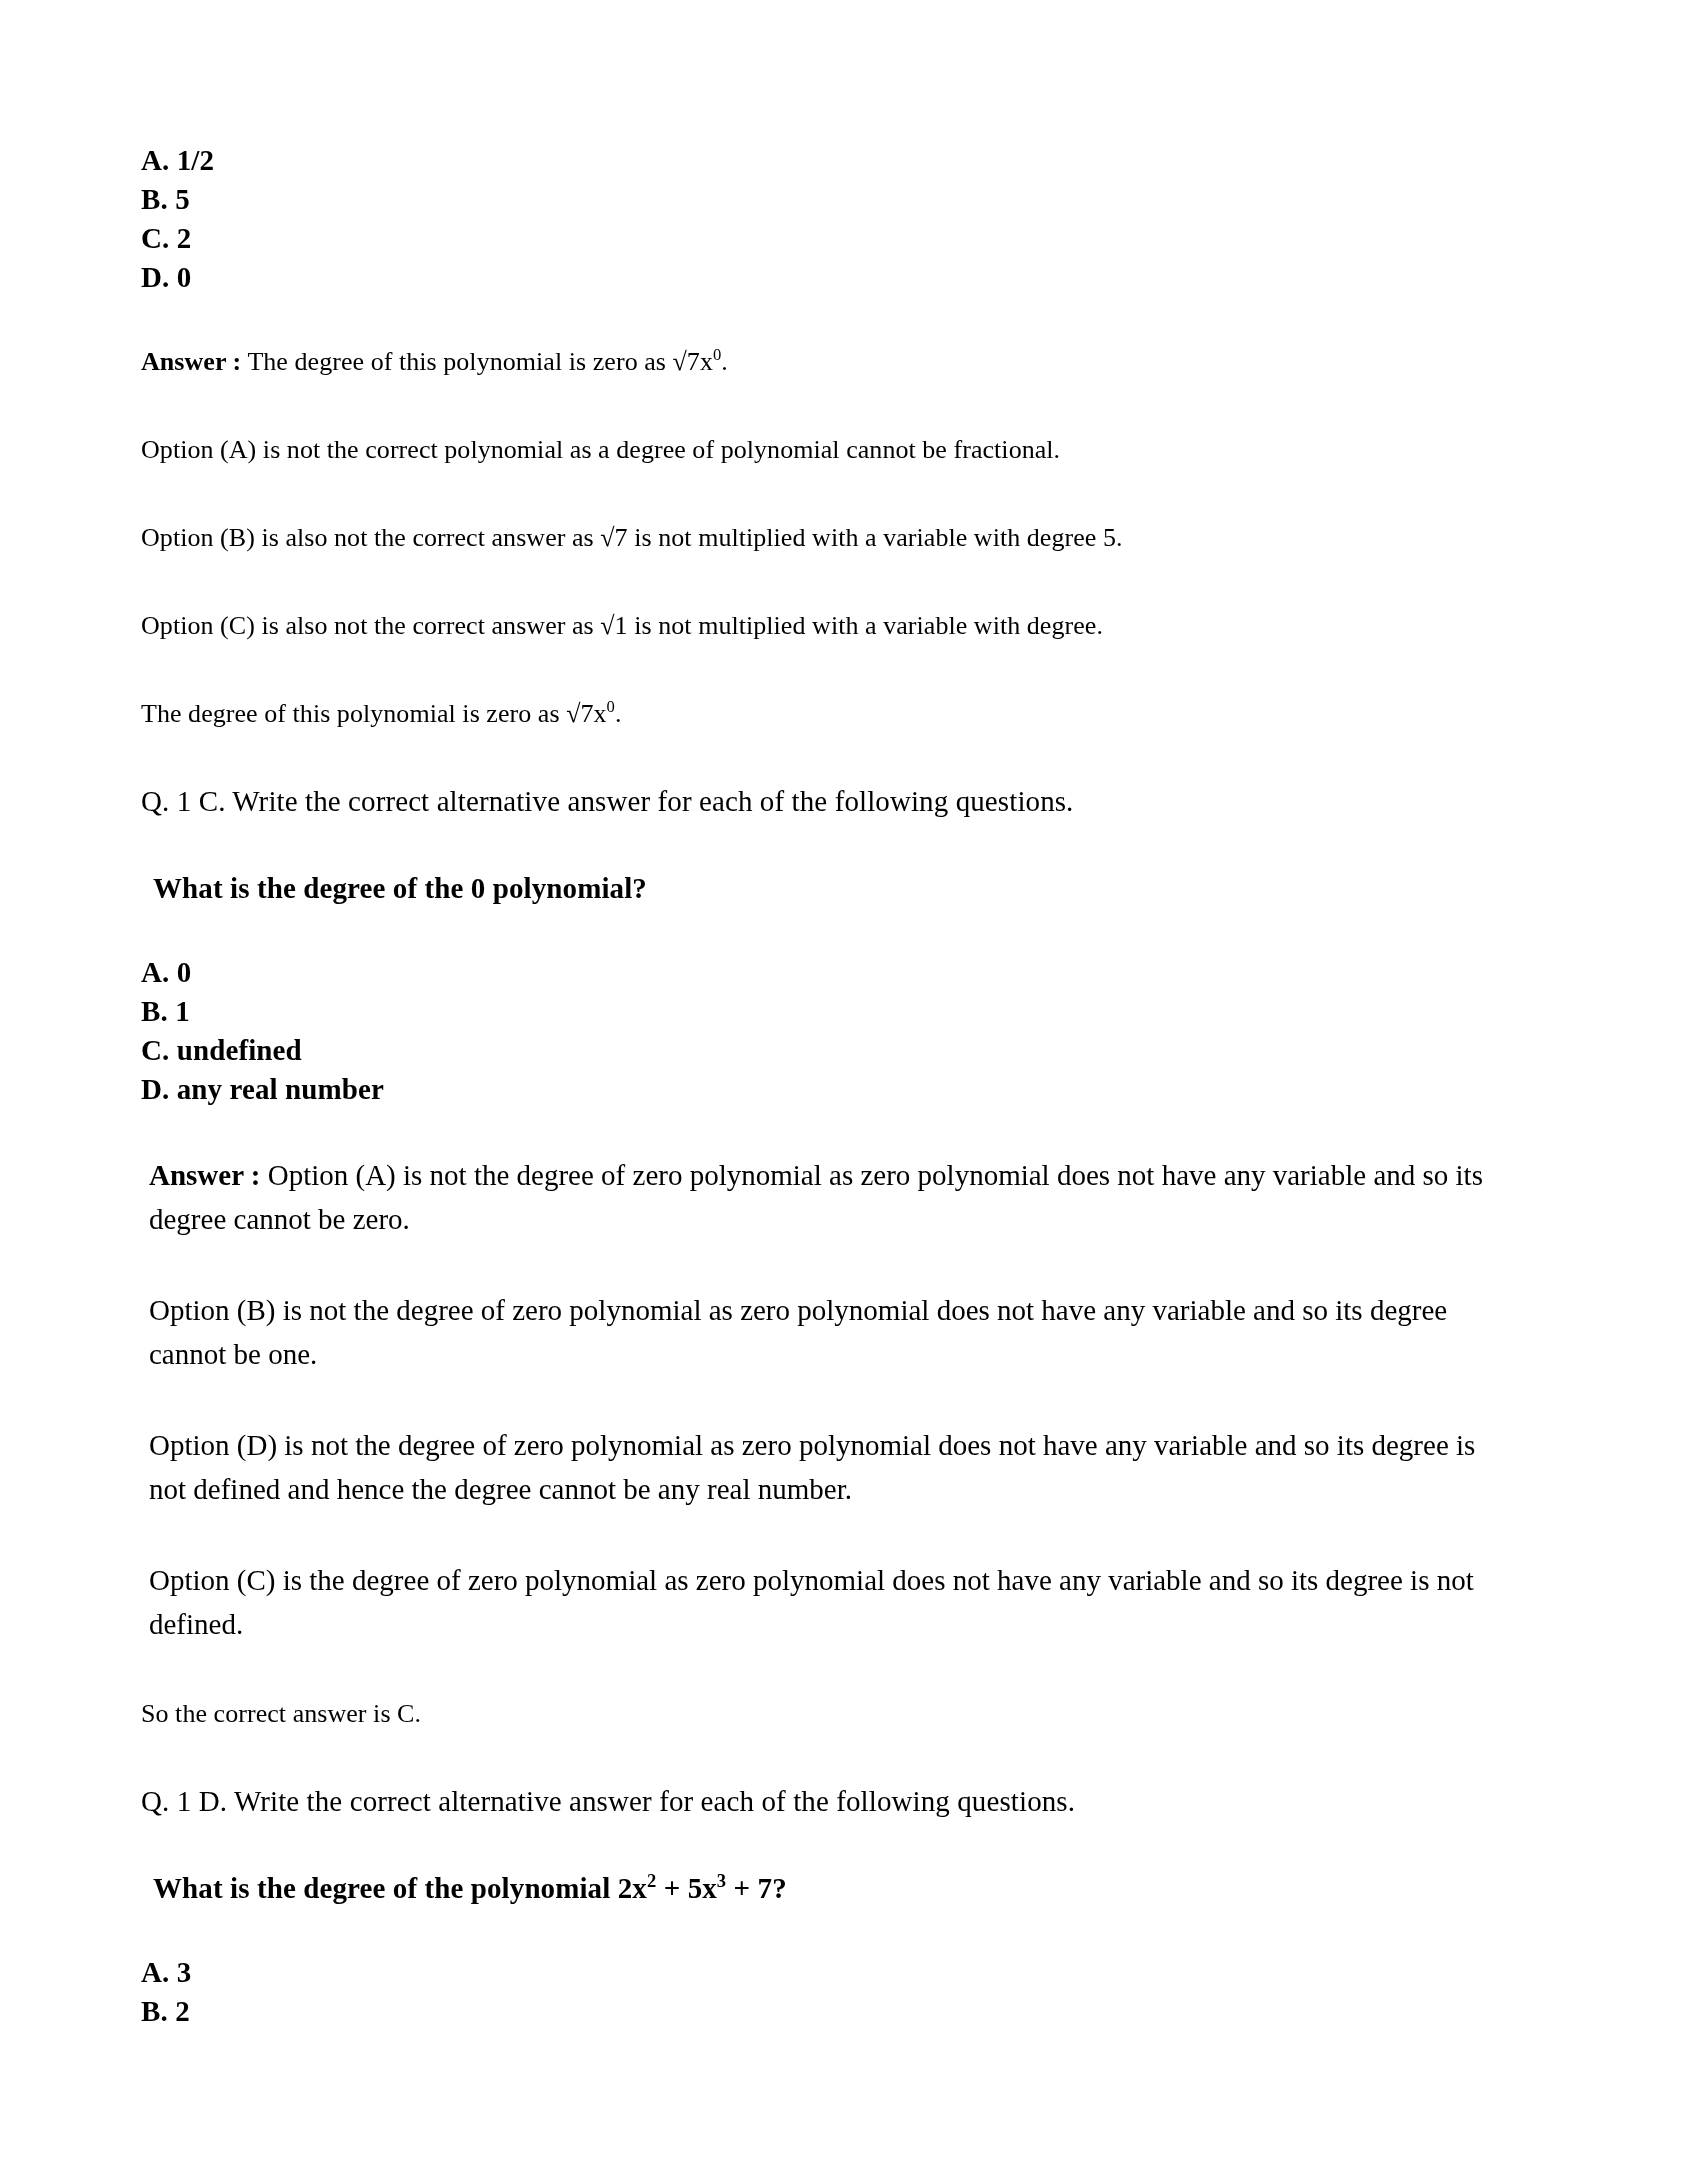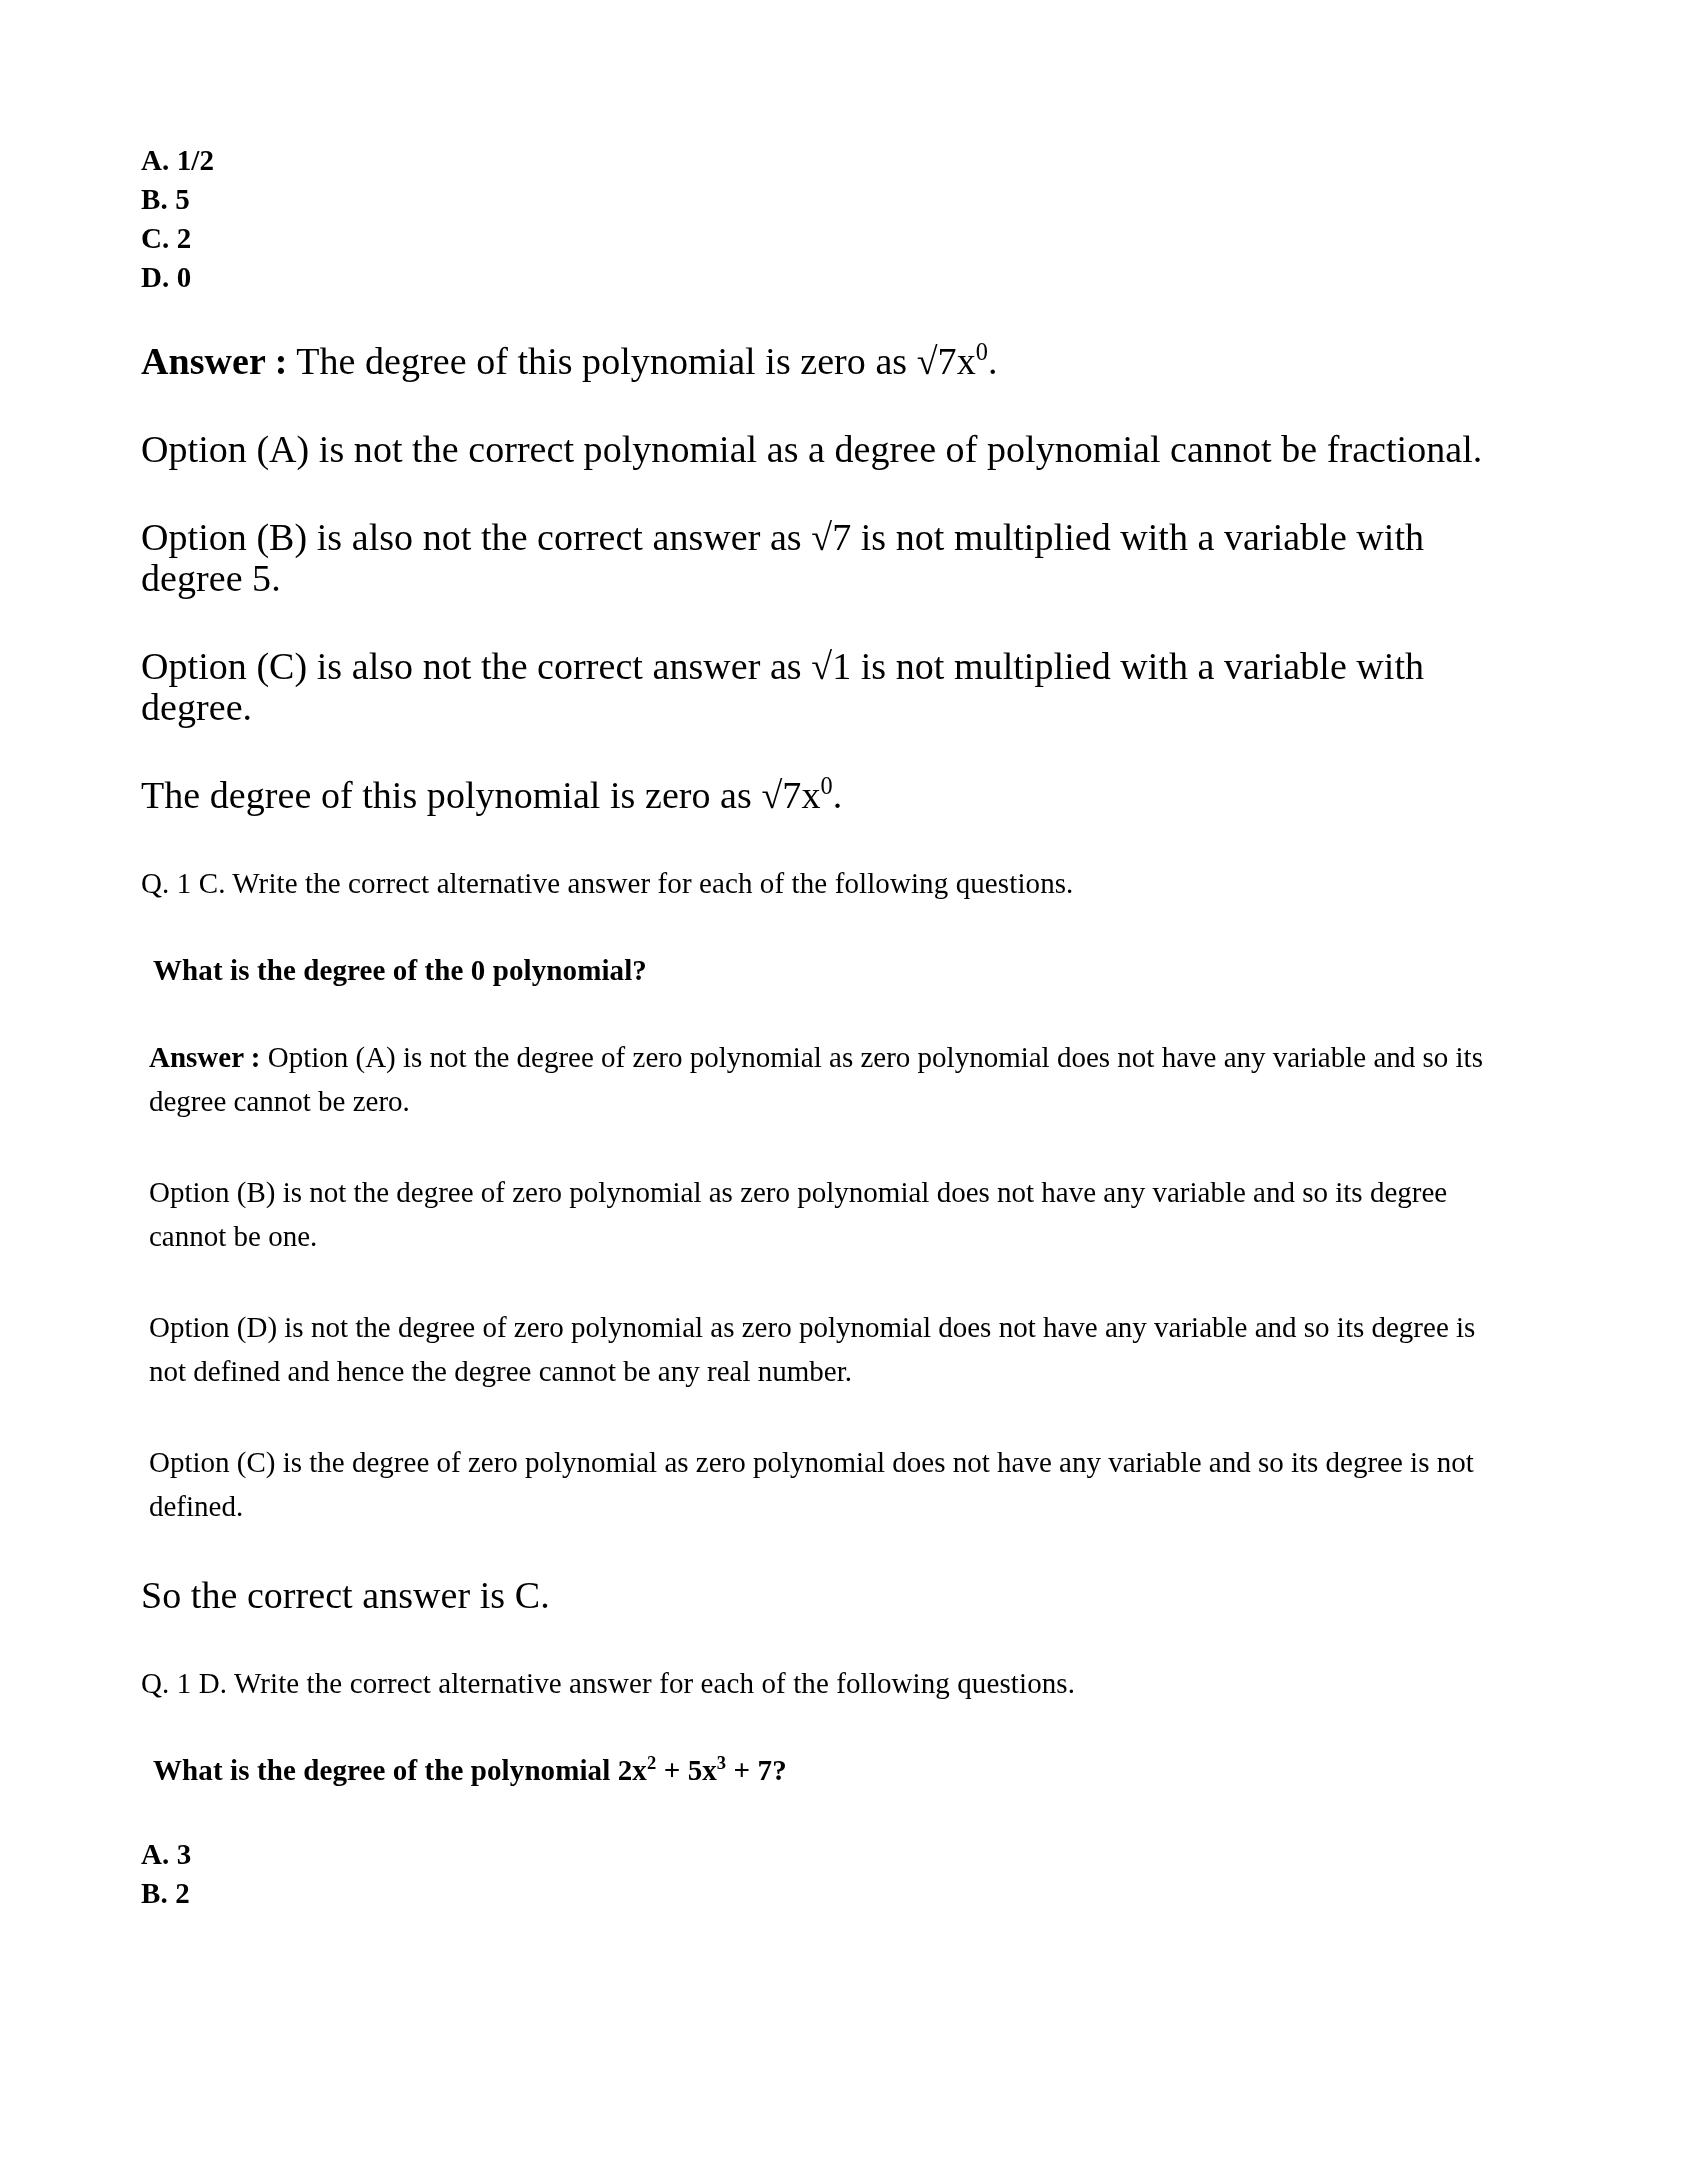--- a/index.html
+++ b/index.html
@@ -32,21 +32,21 @@
   }
   .opt-line {
     font-weight: bold;
     font-size: 29px;
     line-height: 39px;
     letter-spacing: 0.1px;
   }
 
   p.para {
     margin: 0 0 47px 0;
-    font-size: 38px;
+    font-size: 26px;
     line-height: 41px;
     letter-spacing: 0.05px;
   }
   p.wrapped {
     margin: 0 0 47px 8px;
     font-size: 29px;
     line-height: 44px;
   }
   h2.qhead {
     margin: 0 0 47px 0;
@@ -92,20 +92,26 @@
 
     <p class="para">Option (C) is also not the correct answer as √1 is not multiplied with a variable with degree.</p>
 
 
     <p class="para"><span>The degree of this polynomial is zero as √7x</span><sup>0</sup><span>.</span></p>
 
     <h2 class="qhead">Q. 1 C. Write the correct alternative answer for each of the following questions.</h2>
 
     <h3 class="qtext">What is the degree of the 0 polynomial?</h3>
 
+    <div class="opt-list">
+      <div class="opt-line">A. 0</div>
+      <div class="opt-line">B. 1</div>
+      <div class="opt-line">C. undefined</div>
+      <div class="opt-line">D. any real number</div>
+    </div>
 
     <p class="wrapped"><span class="lbl">Answer :</span><span> Option (A) is not the degree of zero polynomial as zero polynomial does not have any variable and so its degree cannot be zero.</span></p>
 
     <p class="wrapped">Option (B) is not the degree of zero polynomial as zero polynomial does not have any variable and so its degree cannot be one.</p>
 
     <p class="wrapped">Option (D) is not the degree of zero polynomial as zero polynomial does not have any variable and so its degree is not defined and hence the degree cannot be any real number.</p>
 
     <p class="wrapped">Option (C) is the degree of zero polynomial as zero polynomial does not have any variable and so its degree is not defined.</p>
 
     <p class="para">So the correct answer is C.</p>

